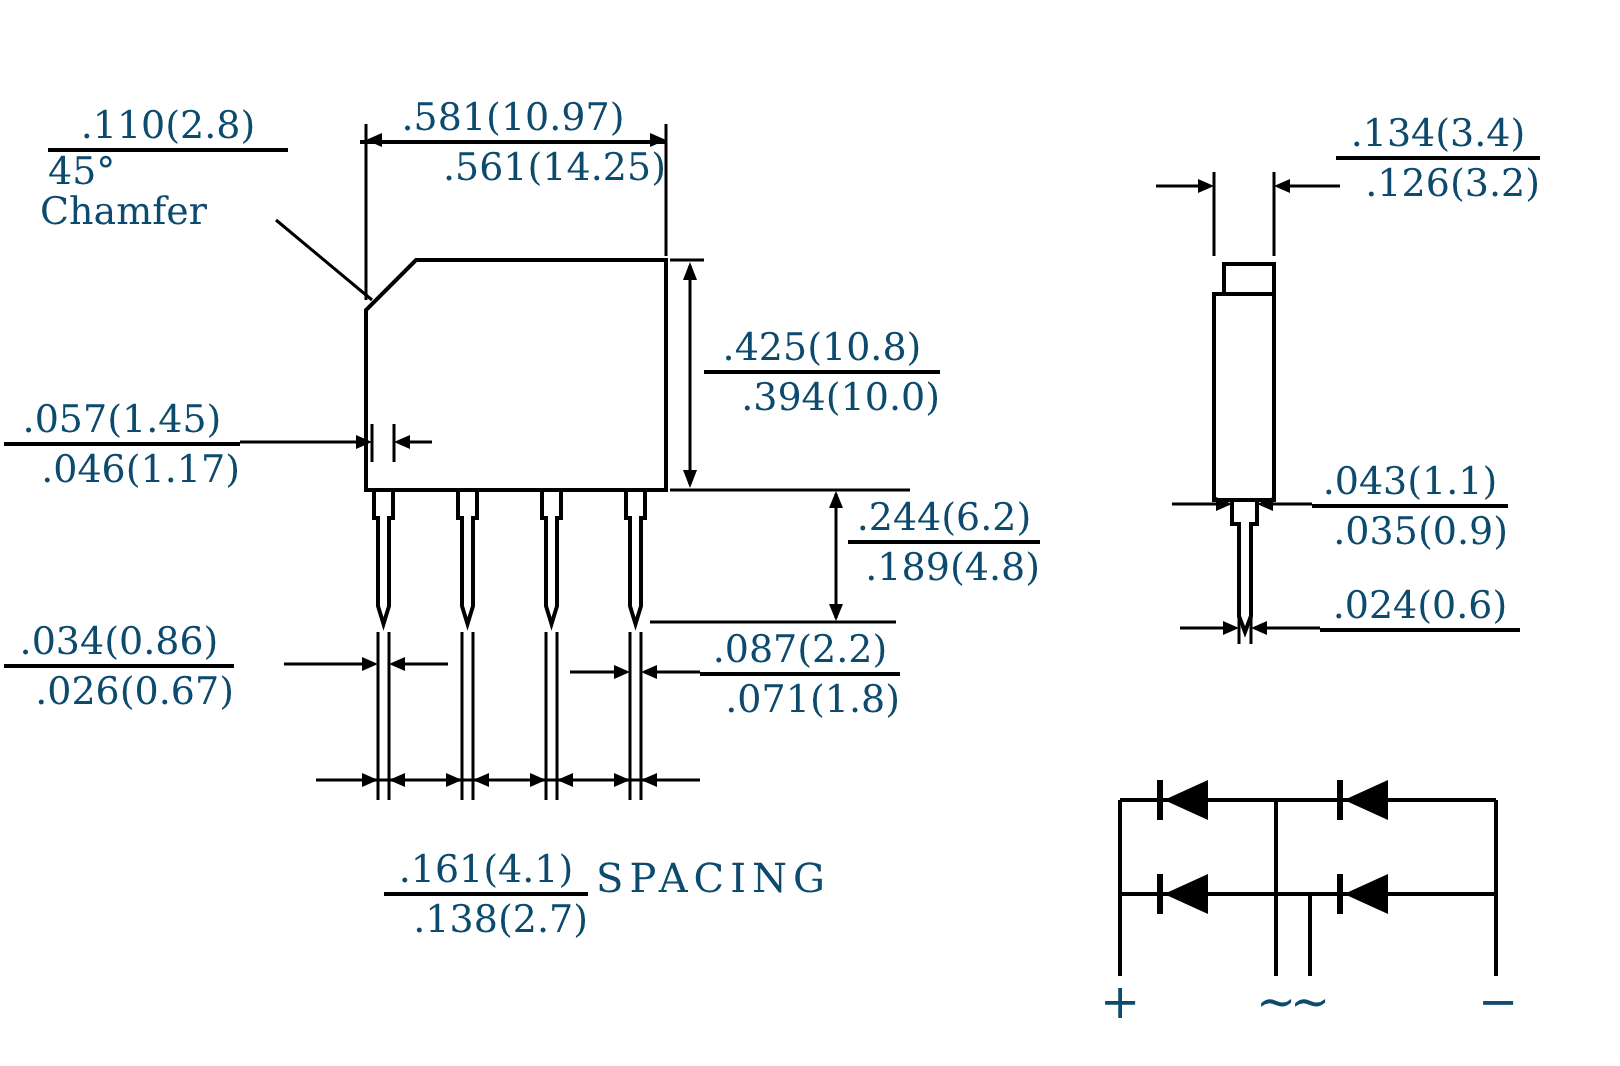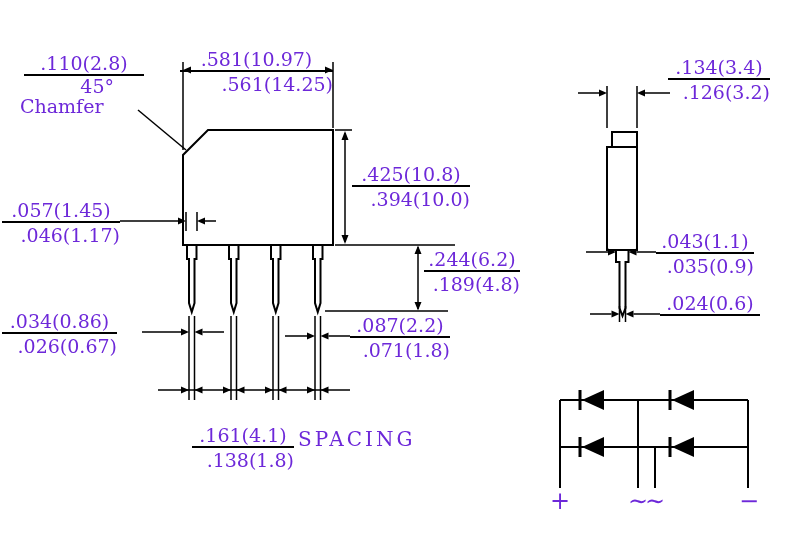--- a/index.html
+++ b/index.html
@@ -1,18 +1,18 @@
 <!DOCTYPE html>
 <html><head>
 <meta charset="utf-8">
 <style>
   html,body{margin:0;padding:0;background:#ffffff;}
   .stage{
     position:relative;width:810px;height:533px;background:#ffffff;
-    font-family:"DejaVu Serif",serif;color:#6d28d9;overflow:hidden;
+    font-family:"DejaVu Serif",serif;color:#0c4a6e;overflow:hidden;
   }
   .stage svg{position:absolute;left:0;top:0;}
   .dim{position:absolute;}
   .dim .max{
     height:22px;line-height:22px;text-align:center;font-size:19px;
     border-bottom:2px solid #000;white-space:nowrap;
   }
   .dim .min{
     height:22px;line-height:25px;text-align:right;font-size:19px;white-space:nowrap;
   }
@@ -99,21 +99,21 @@
       <polygon points="582,400 604,390 604,410"></polygon>
       <polygon points="672,400 694,390 694,410"></polygon>
       <polygon points="582,447 604,437 604,457"></polygon>
       <polygon points="672,447 694,437 694,457"></polygon>
     </g>
   </svg>
 
   <div class="dim" style="left:24px;top:52px;width:120px">
     <div class="max">.110(2.8)</div>
   </div>
-  <div class="txt" style="left:24px;top:75px;width:90px;text-align:right">45°</div>
+  <div class="txt" style="left:24px;top:75px;width:90px;text-align:left">45°</div>
   <div class="txt" style="left:20px;top:95px;width:106px;">Chamfer</div>
 
   <div class="dim" style="left:180px;top:48px;width:153px">
     <div class="max">.581(10.97)</div>
     <div class="min">.561(14.25)</div>
   </div>
 
   <div class="dim" style="left:352px;top:163px;width:118px">
     <div class="max">.425(10.8)</div>
     <div class="min">.394(10.0)</div>
@@ -134,21 +134,21 @@
     <div class="min">.189(4.8)</div>
   </div>
 
   <div class="dim" style="left:350px;top:314px;width:100px">
     <div class="max">.087(2.2)</div>
     <div class="min">.071(1.8)</div>
   </div>
 
   <div class="dim" style="left:192px;top:424px;width:102px">
     <div class="max">.161(4.1)</div>
-    <div class="min">.138(1.8)</div>
+    <div class="min">.138(2.7)</div>
   </div>
   <div class="txt spacing-caption" style="left:298px;top:427px">SPACING</div>
 
   <div class="dim" style="left:668px;top:56px;width:102px">
     <div class="max">.134(3.4)</div>
     <div class="min">.126(3.2)</div>
   </div>
 
   <div class="dim" style="left:656px;top:230px;width:98px">
     <div class="max">.043(1.1)</div>

